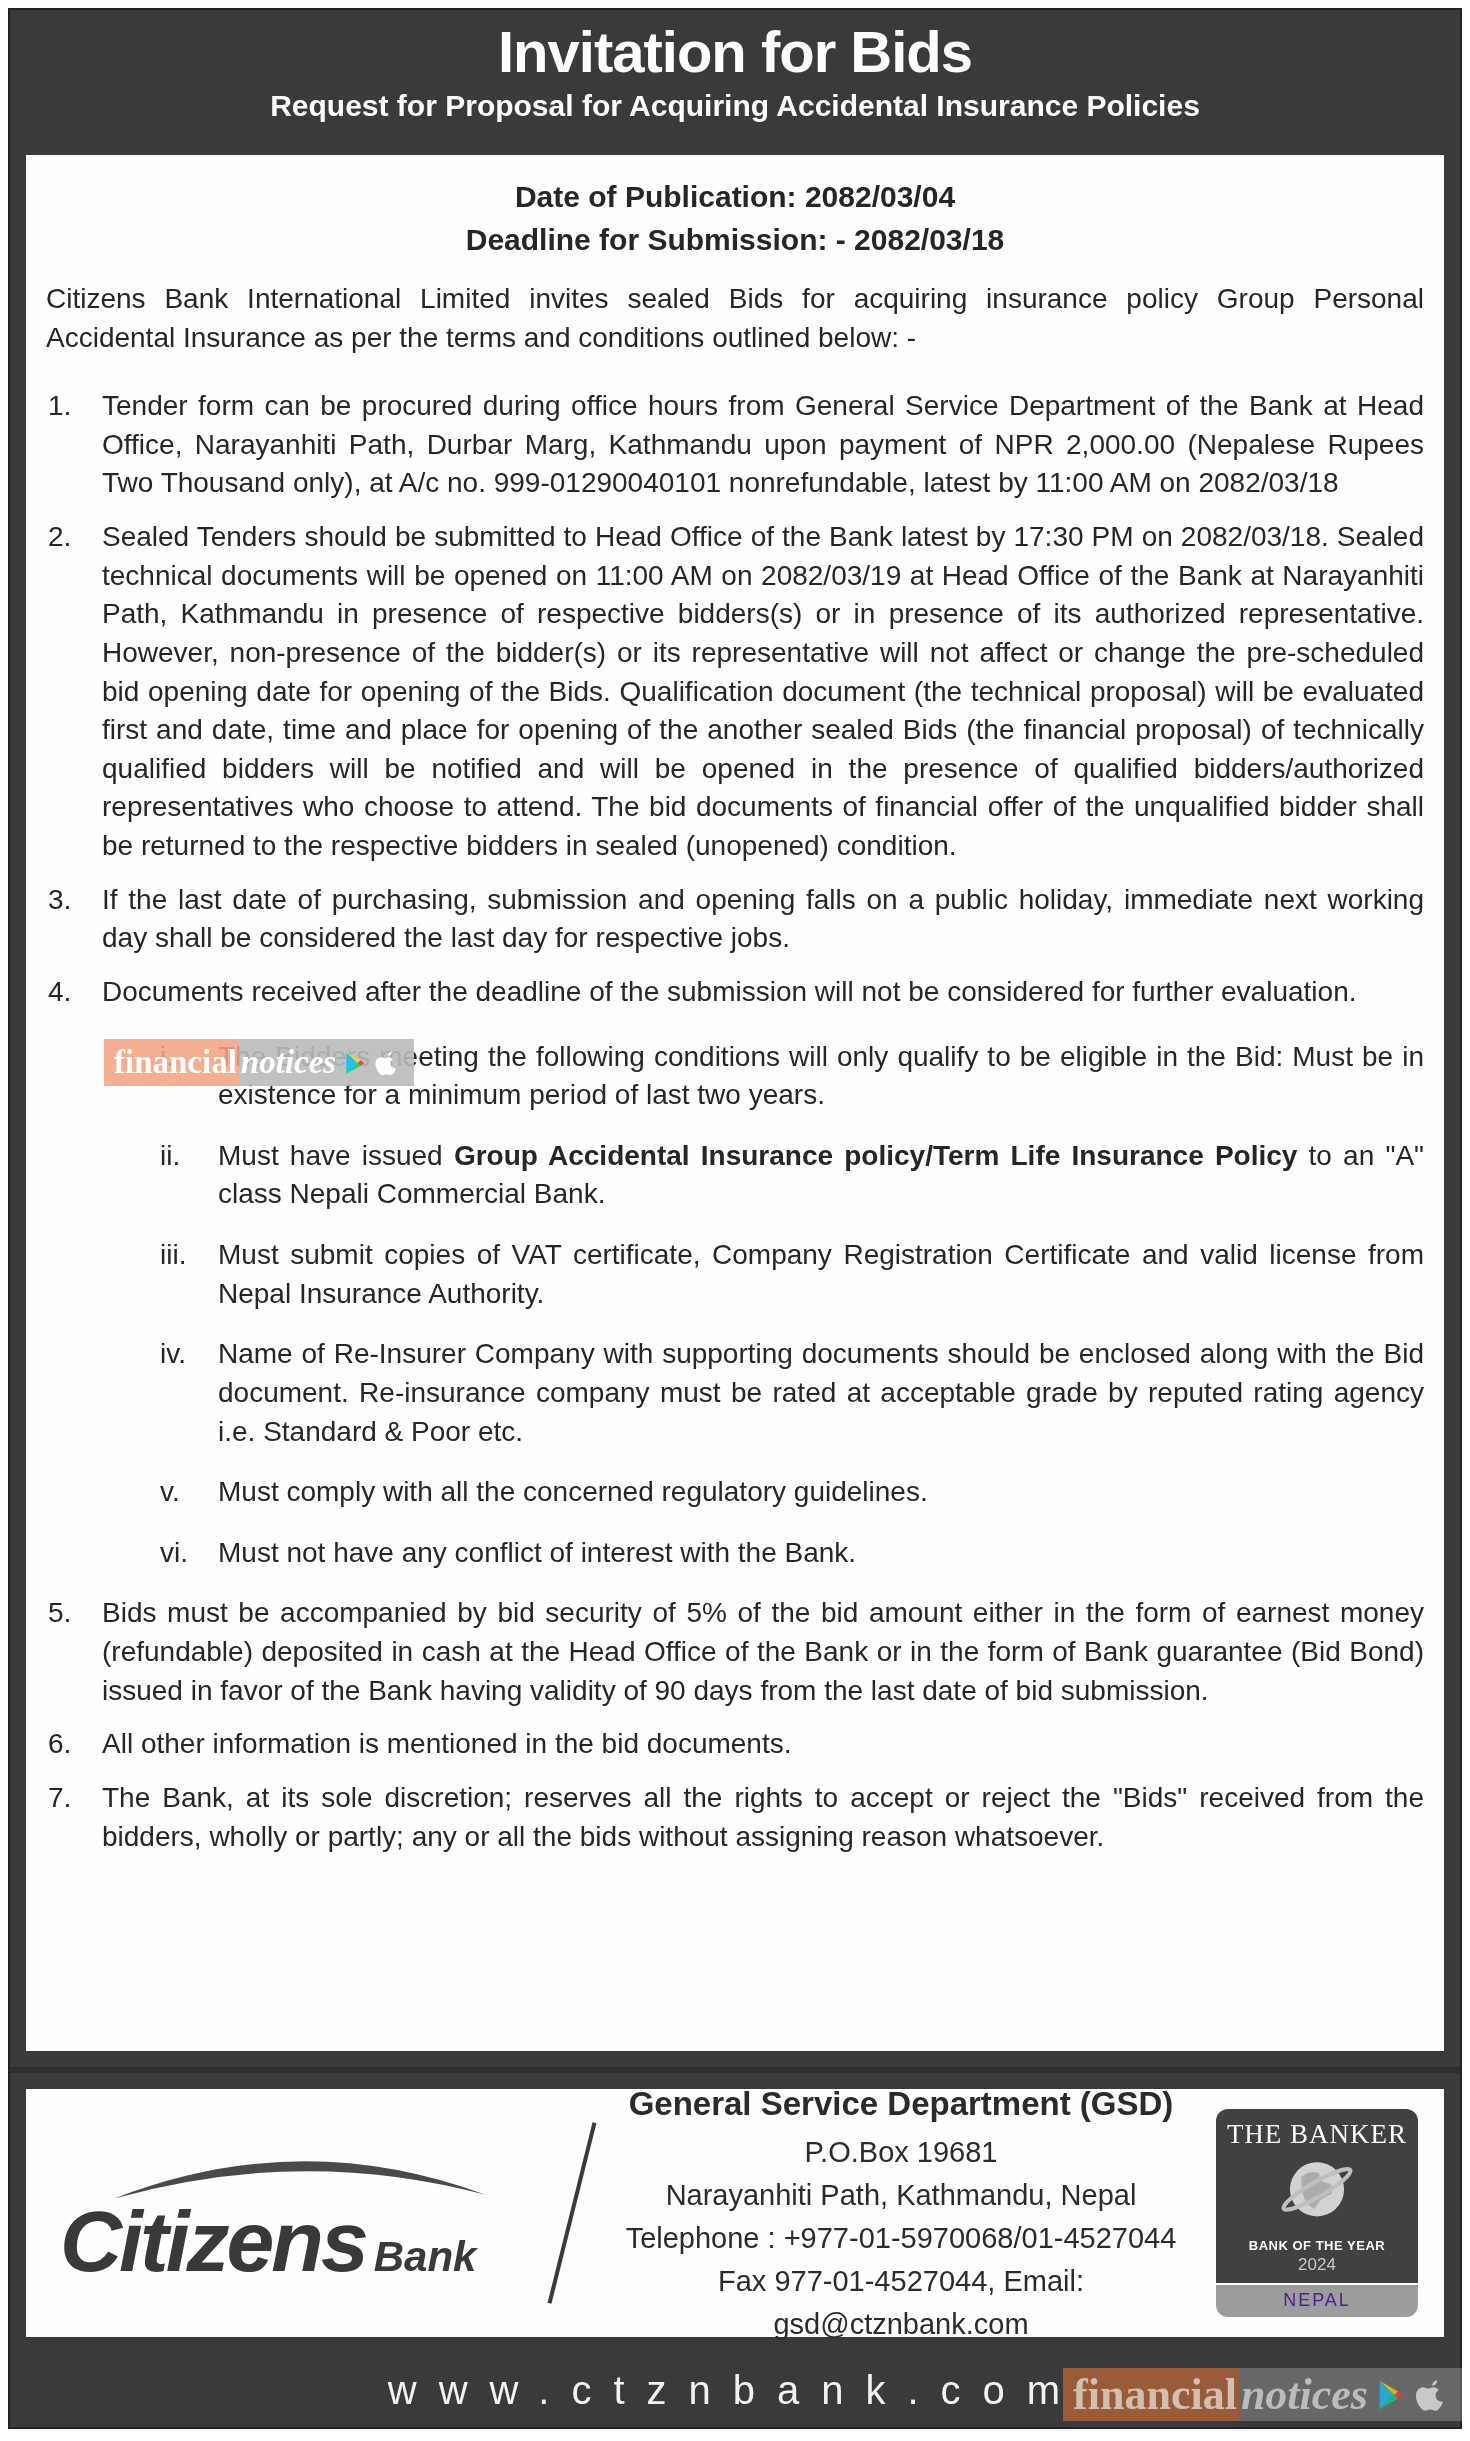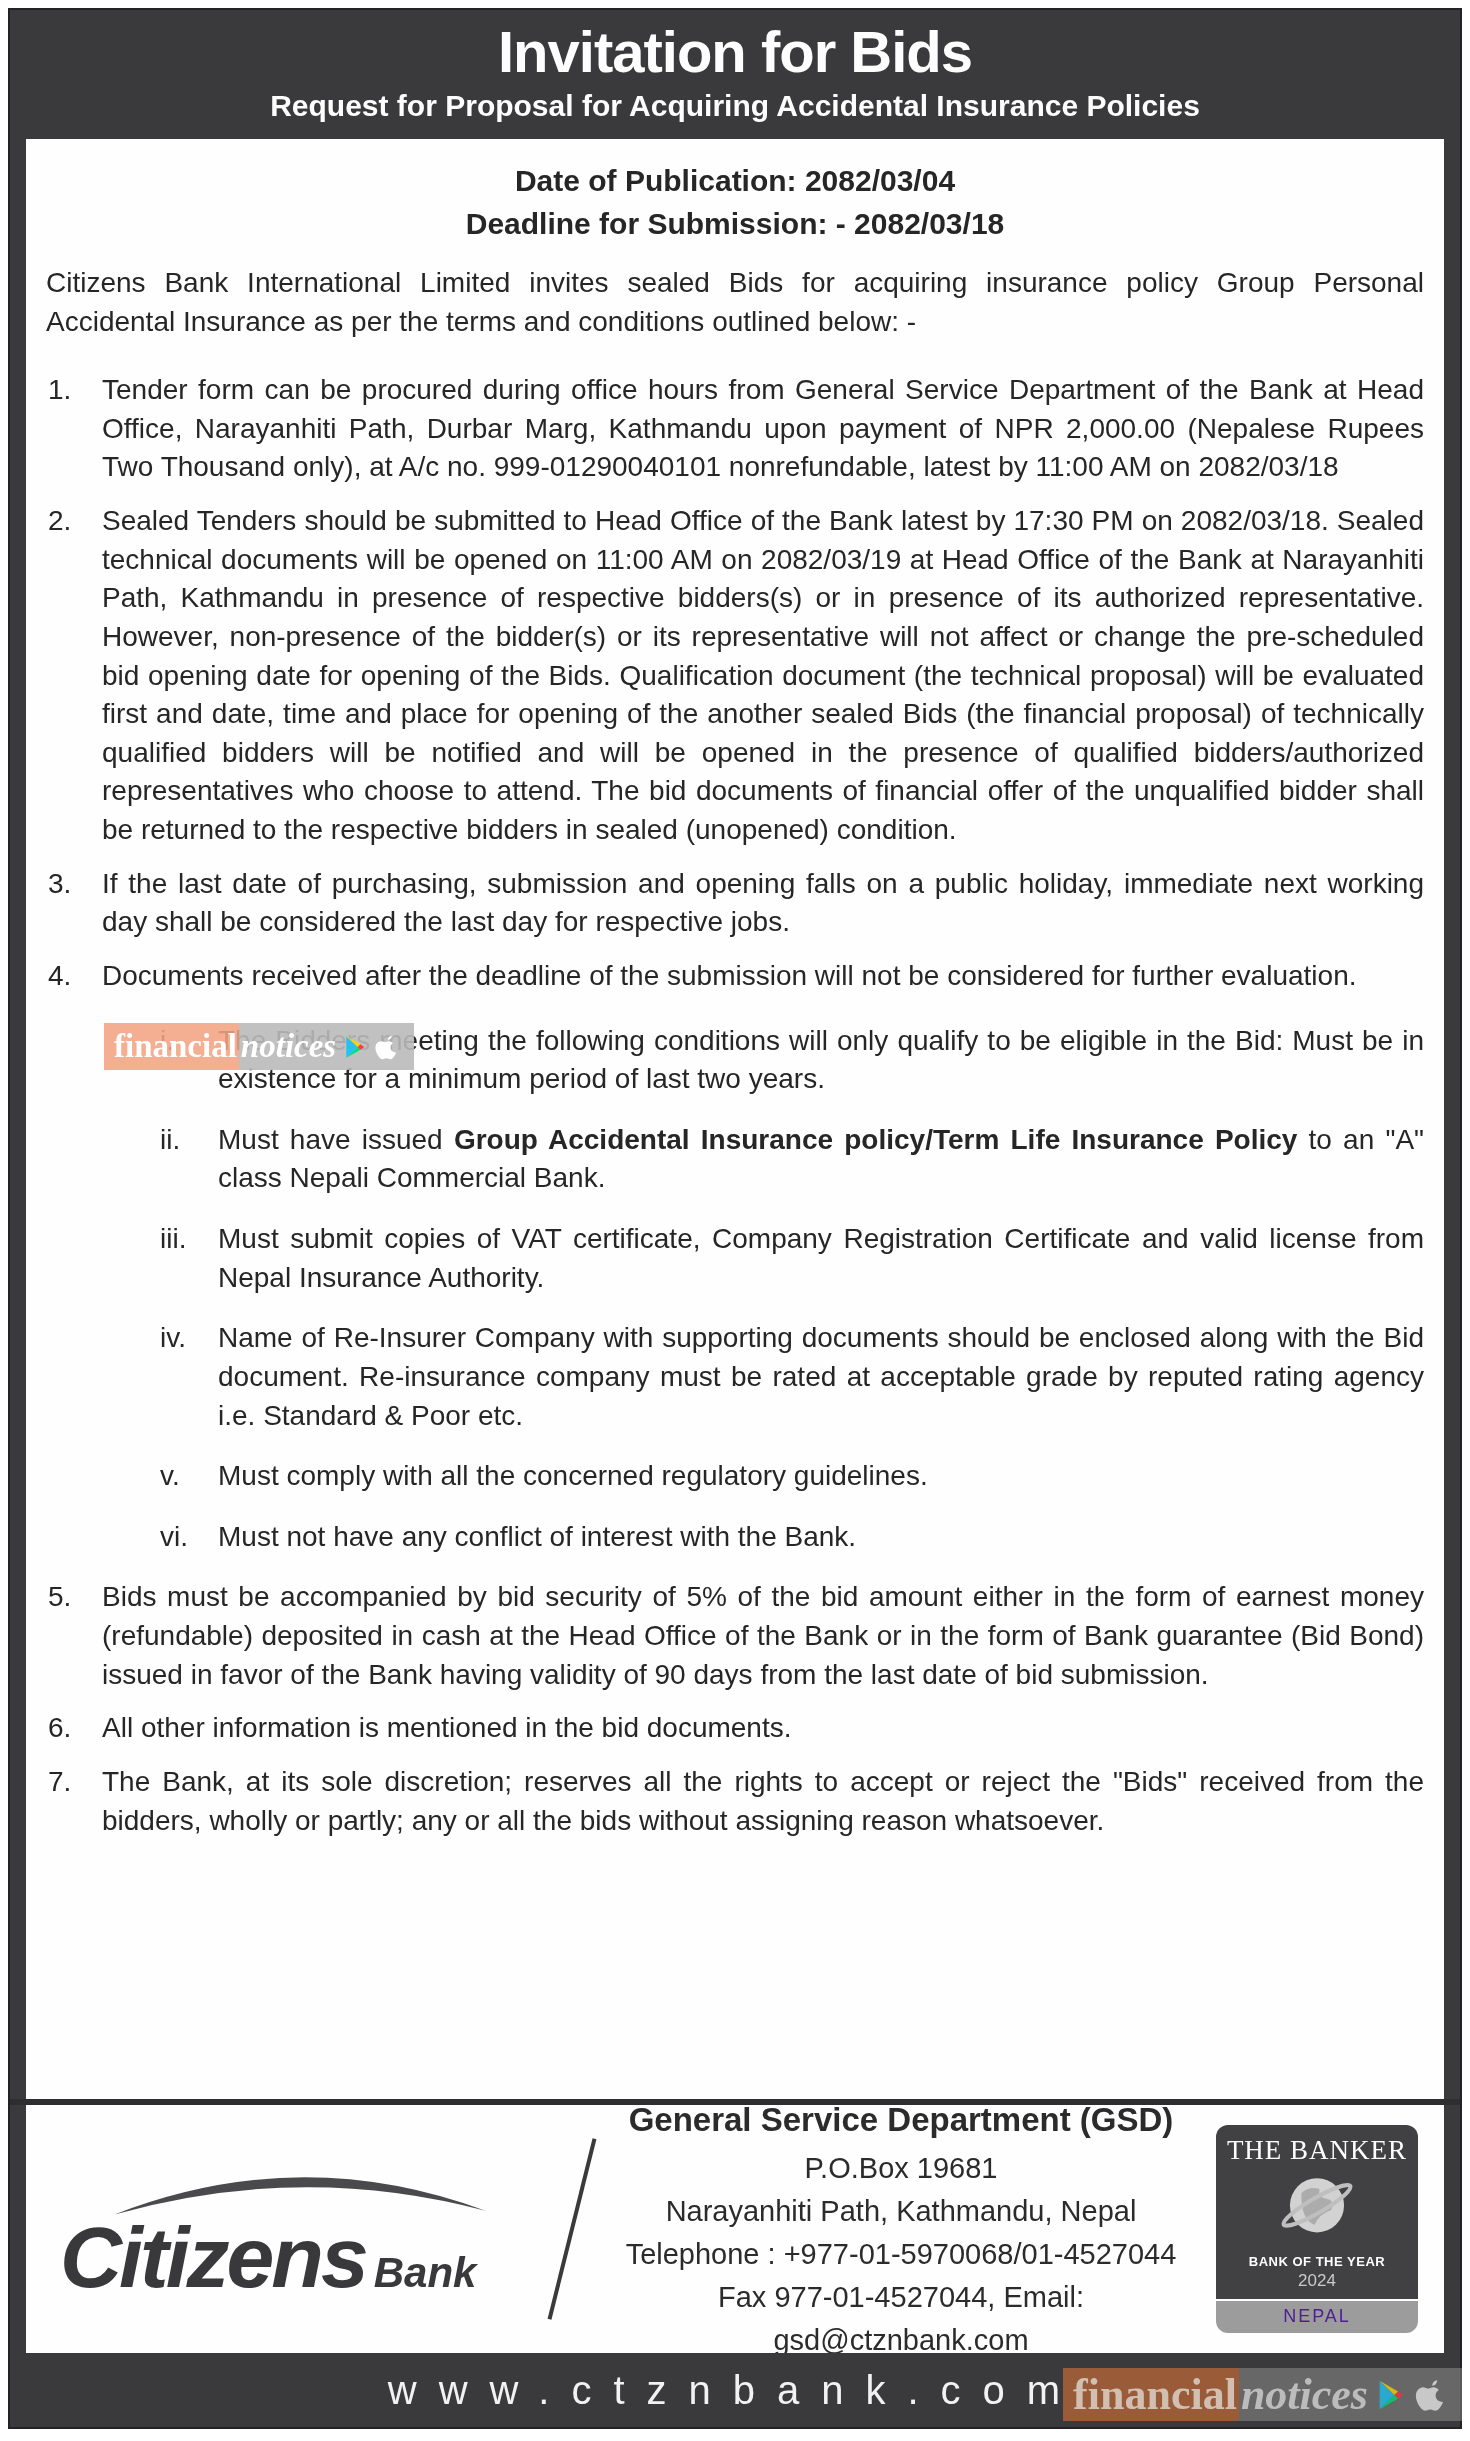--- a/index.html
+++ b/index.html
@@ -1,19 +1,19 @@
 <!DOCTYPE html>
 <html><head>
 <meta charset="utf-8">
 <style>
   html,body{margin:0;padding:0;background:#ffffff;}
   .page{position:relative;width:1470px;height:2441px;background:#ffffff;overflow:hidden;
         font-family:"Liberation Sans", sans-serif;color:#262626;}
   .frame{position:absolute;left:10px;top:10px;right:10px;bottom:14px;
-         background:#3a3a3c;display:flex;flex-direction:column;outline:2px solid #232325;}
+         background:#3a3a3c;display:flex;flex-direction:column;outline:2px solid #232325;gap:16px;}
 
   
   .head{background:#3a3a3c;color:#fdfdfd;text-align:center;padding:12px 10px 16px;}
   .head-title{font-size:58px;font-weight:800;letter-spacing:-1px;line-height:1.05;}
   .head-sub{font-size:30px;font-weight:700;margin-top:6px;}
 
   
   .body{background:#fefefe;margin:0 16px;flex:1;overflow:hidden;
         padding:14px 20px 0 20px;font-size:28px;line-height:1.38;text-align:justify;}
   .dates{text-align:center;font-weight:700;font-size:30px;line-height:1.45;margin:6px 0 18px;}

